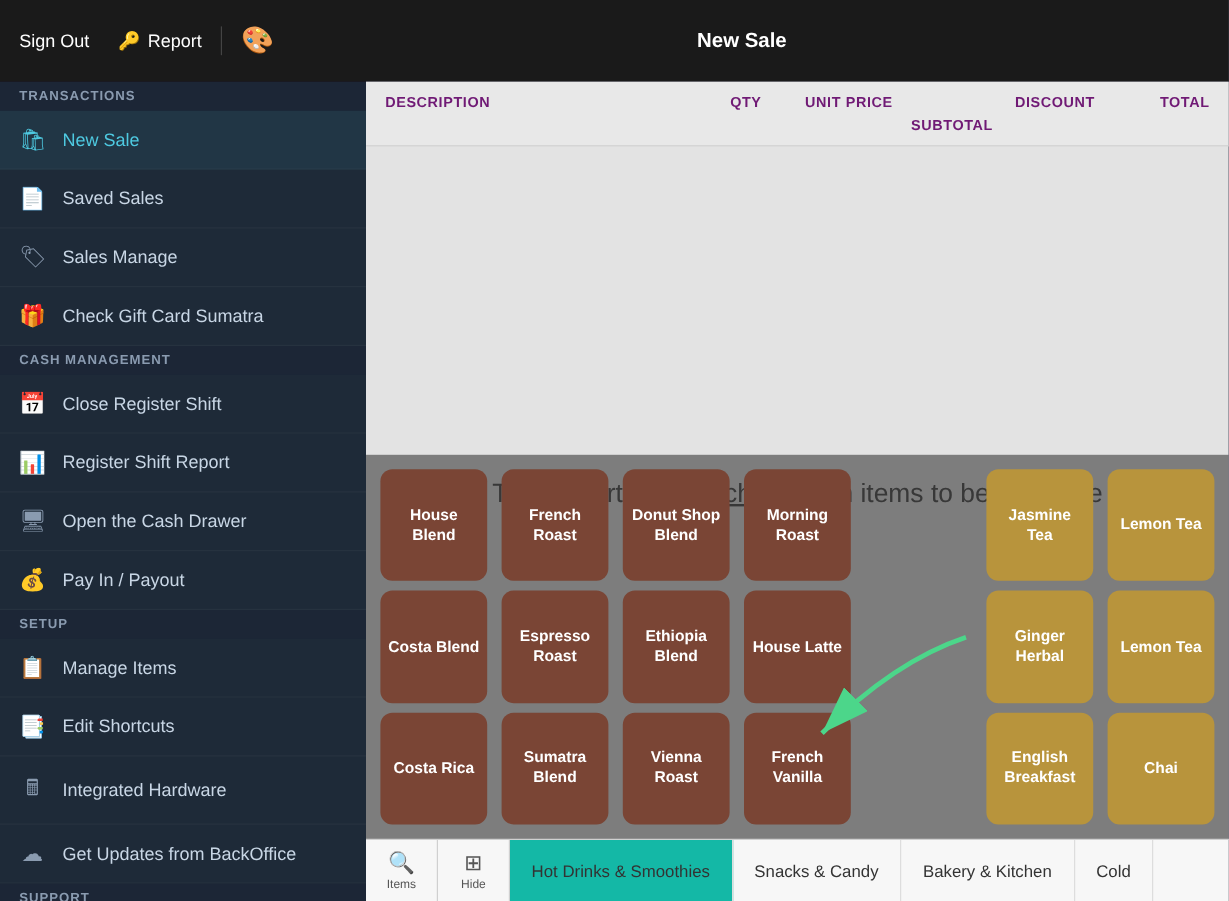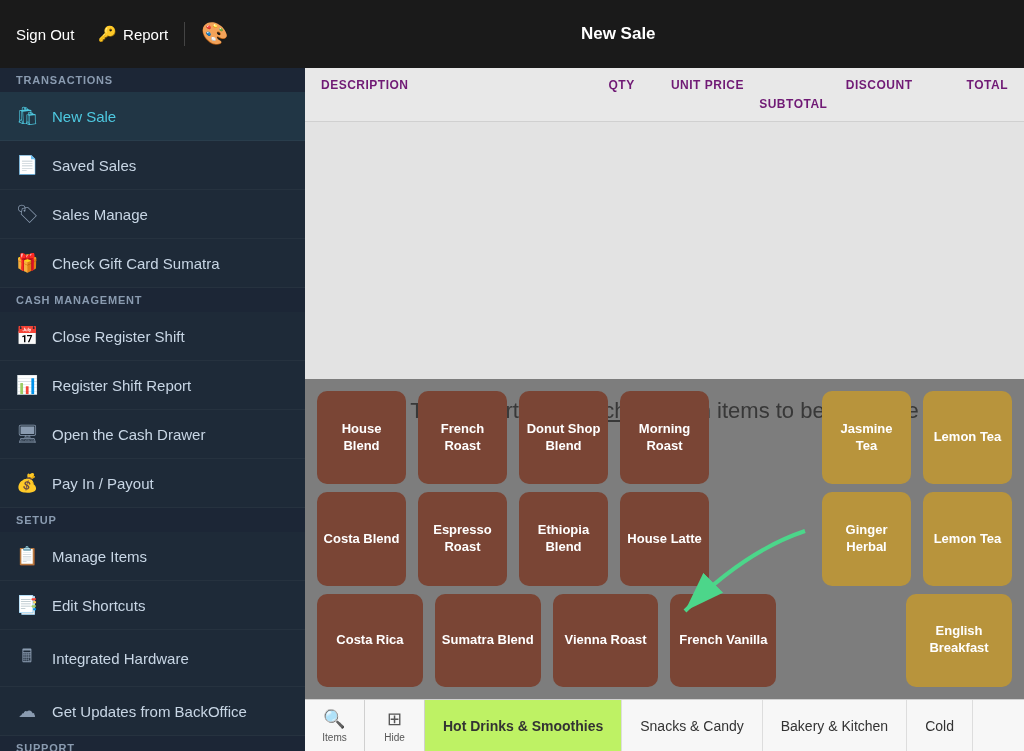--- a/index.html
+++ b/index.html
@@ -220,22 +220,22 @@
       display: flex;
       align-items: center;
       font-size: 14px;
       font-weight: 500;
       color: #333;
       cursor: pointer;
       white-space: nowrap;
       border-right: 1px solid #ddd;
     }
     .bottom-tab-cat.active {
-      background: #bef264;
-      font-weight: 700;
+      background: #14b8a6;
+      font-weight: 400;
     }
   </style>
 </head>
 <body>
 
 <div class="topbar">
   <span class="topbar-signout">Sign Out</span>
   <div class="topbar-user">
     <span>🔑</span>
     <span>Report</span>
@@ -340,20 +340,21 @@
           <div class="shortcut-btn shortcut-gold">Ginger Herbal</div>
           <div class="shortcut-btn shortcut-gold">Lemon Tea</div>
         </div>
         <div class="shortcuts-row">
           <div class="shortcut-btn shortcut-brown">Costa Rica</div>
           <div class="shortcut-btn shortcut-brown">Sumatra Blend</div>
           <div class="shortcut-btn shortcut-brown">Vienna Roast</div>
           <div class="shortcut-btn shortcut-brown">French Vanilla</div>
           <div class="shortcut-btn shortcut-empty"></div>
           <div class="shortcut-btn shortcut-gold">English Breakfast</div>
+          <div class="shortcut-btn shortcut-gold">Chai</div>
         </div>
       </div>
 
     <svg class="arrow-annotation" viewBox="0 0 220 120">
       <defs>
         <marker id="arrowhead" markerWidth="10" markerHeight="7" refX="10" refY="3.5" orient="auto">
           <polygon points="0 0, 10 3.5, 0 7" fill="#4cd68a"></polygon>
         </marker>
       </defs>
       <path d="M 180 10 Q 120 30 60 90" stroke="#4cd68a" stroke-width="4" fill="none" marker-end="url(#arrowhead)"></path>

